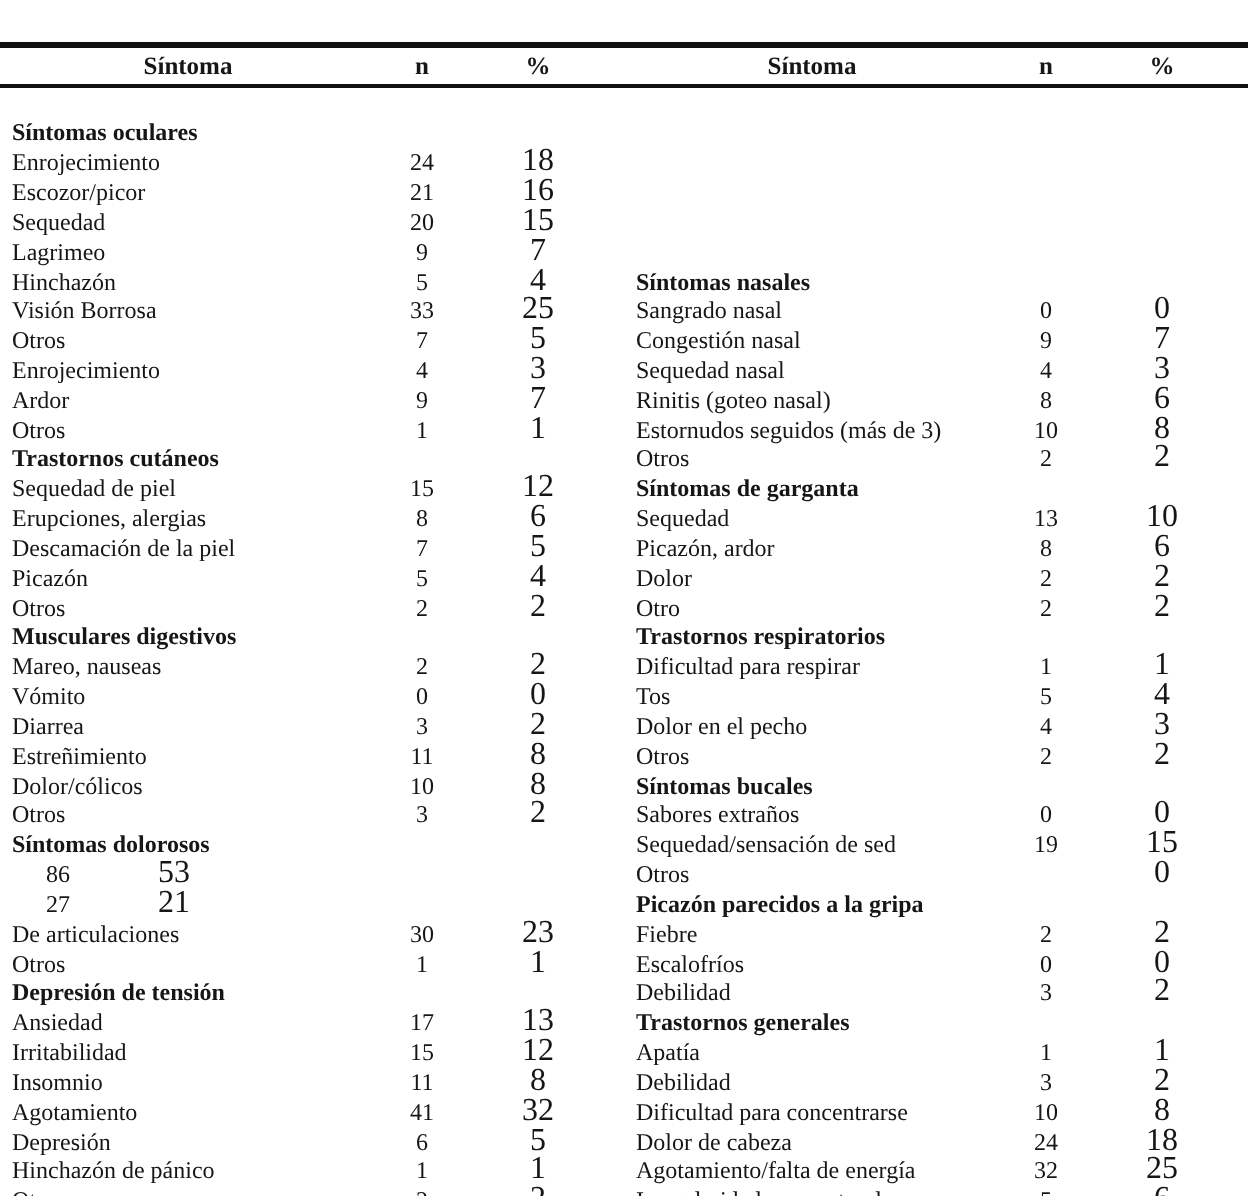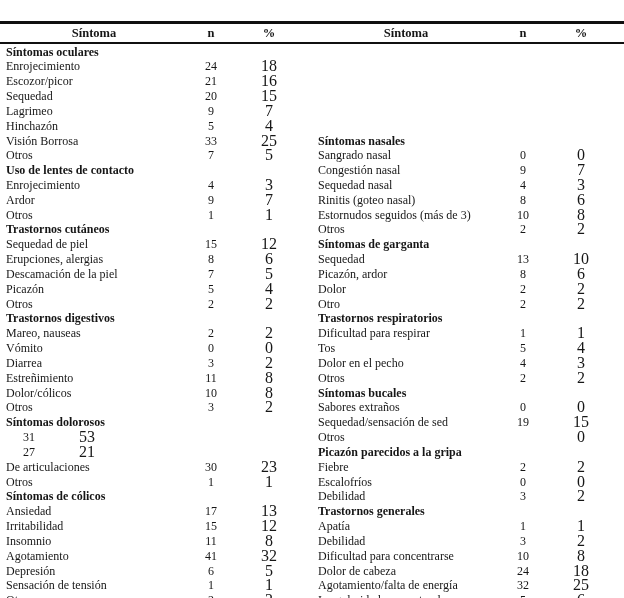--- a/index.html
+++ b/index.html
@@ -87,23 +87,20 @@
             <span class="c-label">Visión Borrosa</span>
             <span class="c-n">33</span>
             <span class="c-pct">25</span>
           </div>
           <div class="row">
             <span class="c-label">Otros</span>
             <span class="c-n">7</span>
             <span class="c-pct">5</span>
           </div>
           <div class="row">
-            <span class="c-label section-title">Uso de lentes de contacto</span>
-          </div>
-          <div class="row">
             <span class="c-label">Enrojecimiento</span>
             <span class="c-n">4</span>
             <span class="c-pct">3</span>
           </div>
           <div class="row">
             <span class="c-label">Ardor</span>
             <span class="c-n">9</span>
             <span class="c-pct">7</span>
           </div>
           <div class="row">
@@ -133,21 +130,21 @@
             <span class="c-label">Picazón</span>
             <span class="c-n">5</span>
             <span class="c-pct">4</span>
           </div>
           <div class="row">
             <span class="c-label">Otros</span>
             <span class="c-n">2</span>
             <span class="c-pct">2</span>
           </div>
           <div class="row">
-            <span class="c-label section-title">Trastornos digestivos</span>
+            <span class="c-label section-title">Musculares digestivos</span>
           </div>
           <div class="row">
             <span class="c-label">Mareo, nauseas</span>
             <span class="c-n">2</span>
             <span class="c-pct">2</span>
           </div>
           <div class="row">
             <span class="c-label">Vómito</span>
             <span class="c-n">0</span>
             <span class="c-pct">0</span>
@@ -169,39 +166,39 @@
           </div>
           <div class="row">
             <span class="c-label">Otros</span>
             <span class="c-n">3</span>
             <span class="c-pct">2</span>
           </div>
           <div class="row">
             <span class="c-label section-title">Síntomas dolorosos</span>
           </div>
           <div class="row">
-            <span class="c-n">31</span>
+            <span class="c-n">86</span>
             <span class="c-pct">53</span>
           </div>
           <div class="row">
             <span class="c-n">27</span>
             <span class="c-pct">21</span>
           </div>
           <div class="row">
             <span class="c-label">De articulaciones</span>
             <span class="c-n">30</span>
             <span class="c-pct">23</span>
           </div>
           <div class="row">
             <span class="c-label">Otros</span>
             <span class="c-n">1</span>
             <span class="c-pct">1</span>
           </div>
           <div class="row">
-            <span class="c-label section-title">Síntomas de cólicos</span>
+            <span class="c-label section-title">Depresión de tensión</span>
           </div>
           <div class="row">
             <span class="c-label">Ansiedad</span>
             <span class="c-n">17</span>
             <span class="c-pct">13</span>
           </div>
           <div class="row">
             <span class="c-label">Irritabilidad</span>
             <span class="c-n">15</span>
             <span class="c-pct">12</span>
@@ -215,21 +212,21 @@
             <span class="c-label">Agotamiento</span>
             <span class="c-n">41</span>
             <span class="c-pct">32</span>
           </div>
           <div class="row">
             <span class="c-label">Depresión</span>
             <span class="c-n">6</span>
             <span class="c-pct">5</span>
           </div>
           <div class="row">
-            <span class="c-label">Sensación de tensión</span>
+            <span class="c-label">Hinchazón de pánico</span>
             <span class="c-n">1</span>
             <span class="c-pct">1</span>
           </div>
           <div class="row">
             <span class="c-label">Otros</span>
             <span class="c-n">2</span>
             <span class="c-pct">2</span>
           </div>
         </div>
       <div class="half-body">

